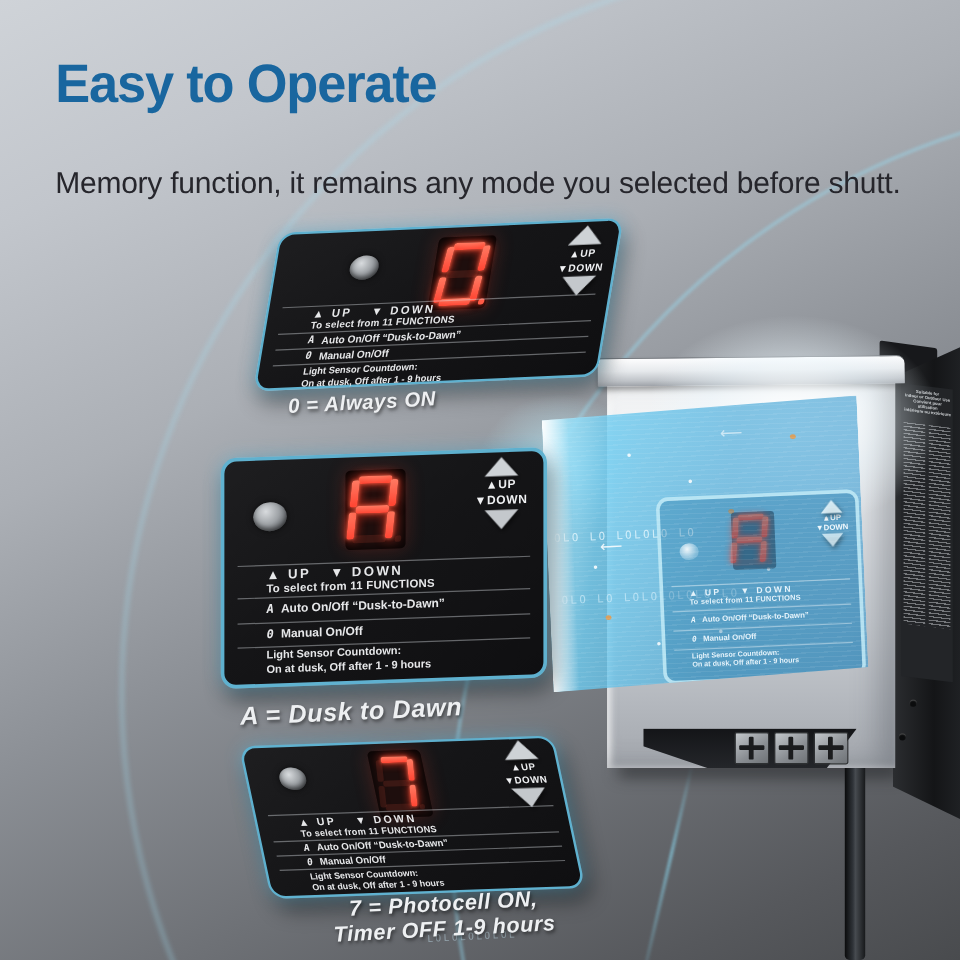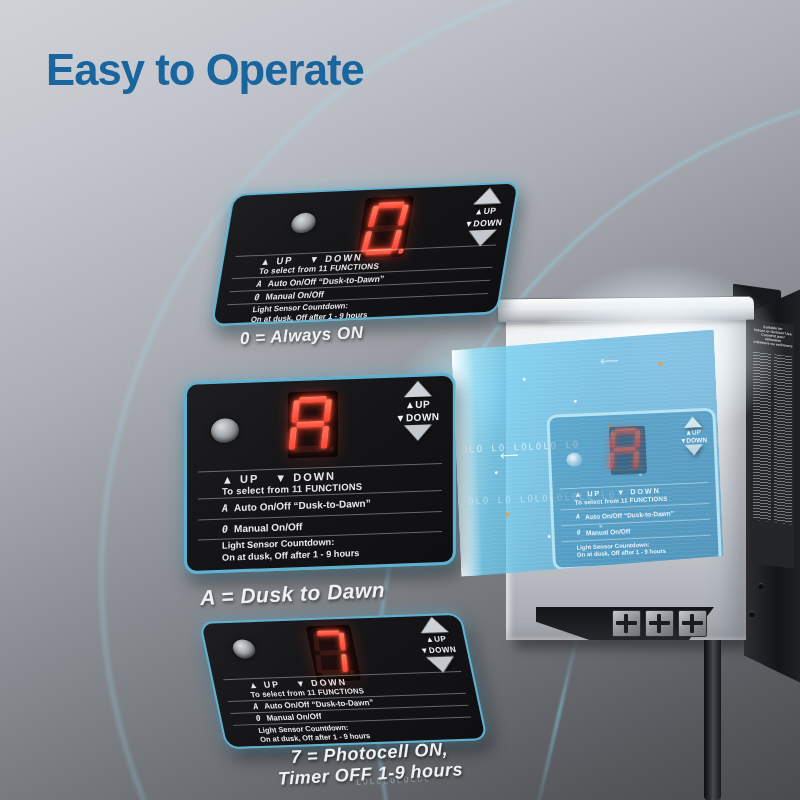--- a/index.html
+++ b/index.html
@@ -139,20 +139,21 @@
 </head>
 <body>
 
 <div class="stage">
 
   <div class="arc arc1"></div>
   <div class="arc arc2"></div>
   <div class="beam-line"></div>
 
   <div class="title">Easy to Operate</div>
+  <div class="sub sub2">Memory function, it remains any mode you selected before shutt.</div>
 
   <div>
     <div class="box-under"></div>
     <div class="cable"></div>
     <div class="box-dark-cap"></div>
     <div class="box-side">
       <div class="side-label">
         <div class="side-label-head">
           <div>Suitable for</div>
           <div>Indoor or Outdoor Use</div>

